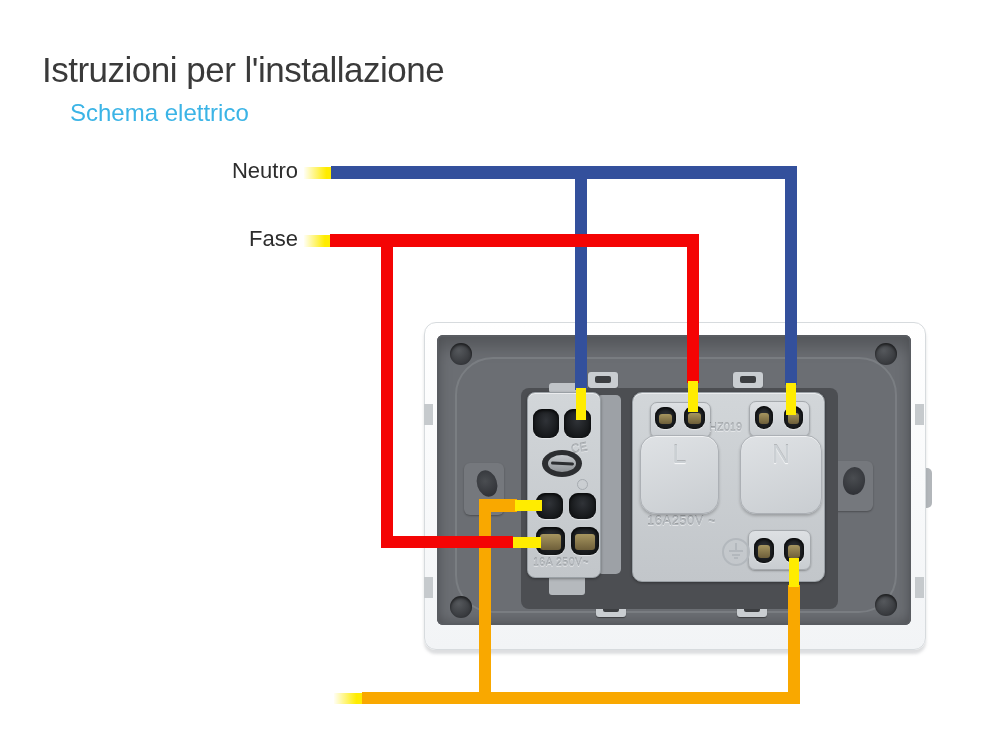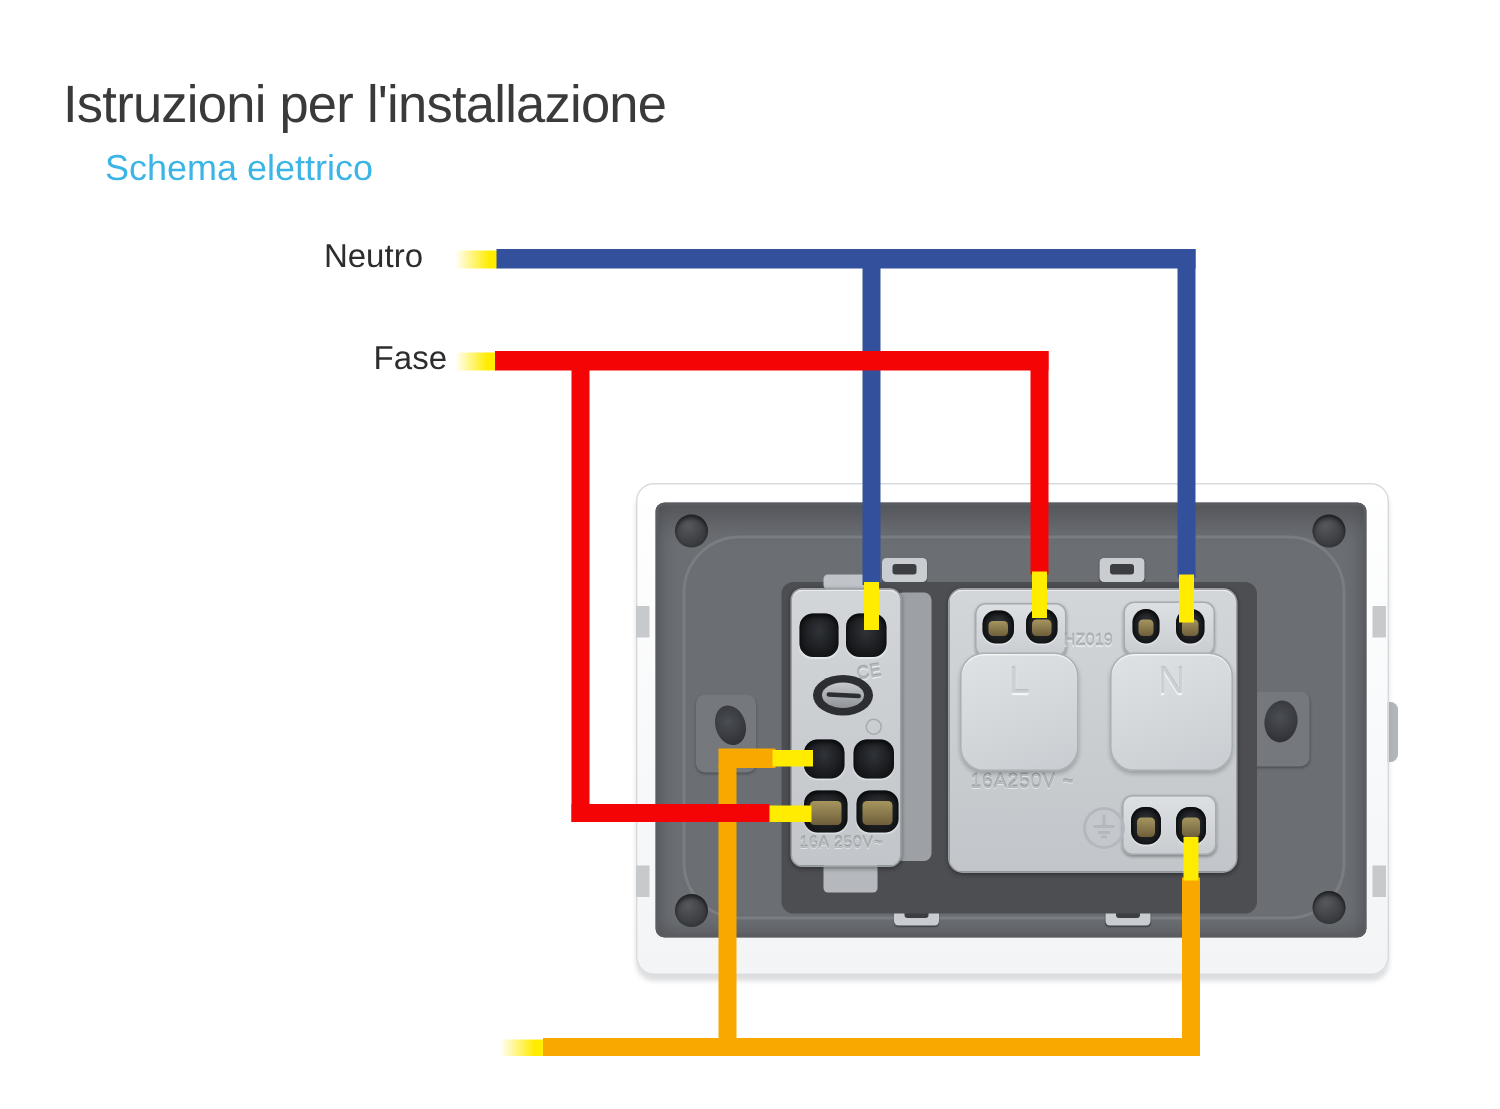--- a/index.html
+++ b/index.html
@@ -64,21 +64,21 @@
   .gnd .b3{left:10px;top:17px;width:4px;height:2px;}
 </style>
 </head>
 <body>
 
 <div class="stage">
 
   <div class="abs title">Istruzioni per l'installazione</div>
   <div class="abs subtitle">Schema elettrico</div>
 
-  <div class="abs wlabel" style="top:158px;right:718px;">Neutro</div>
+  <div class="abs wlabel" style="top:158px;right:702px;">Neutro</div>
   <div class="abs wlabel" style="top:226px;right:702px;">Fase</div>
 
   <div class="abs side-tab"></div>
   <div class="abs plate"></div>
   <div class="abs edge-tab" style="left:424px;top:404px;"></div>
   <div class="abs edge-tab" style="left:424px;top:577px;"></div>
   <div class="abs edge-tab" style="left:915px;top:404px;"></div>
   <div class="abs edge-tab" style="left:915px;top:577px;"></div>
 
   <div class="abs panel"></div>

